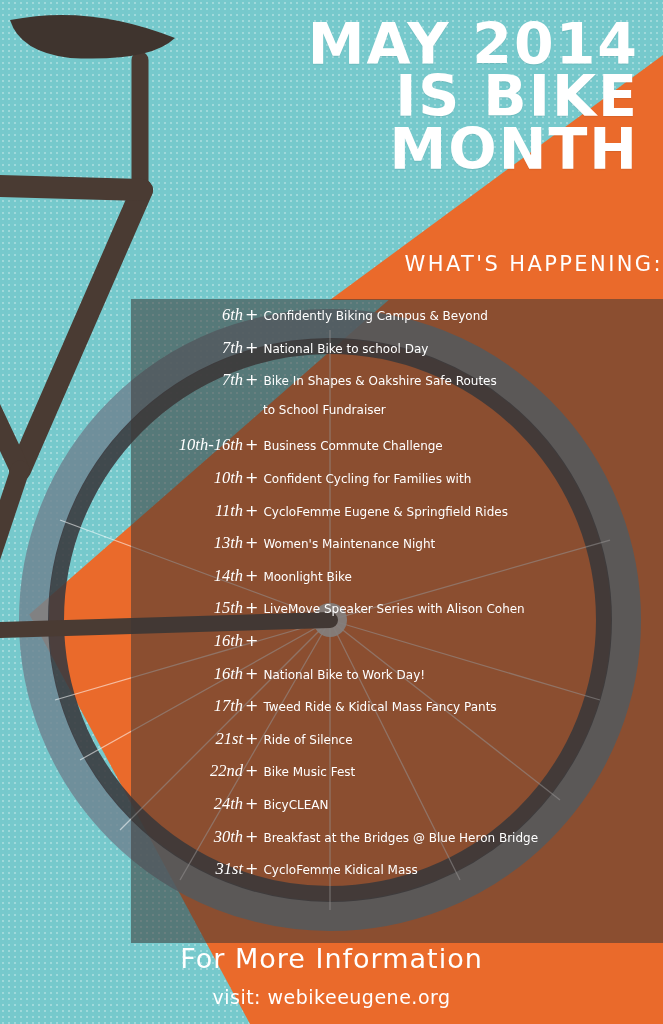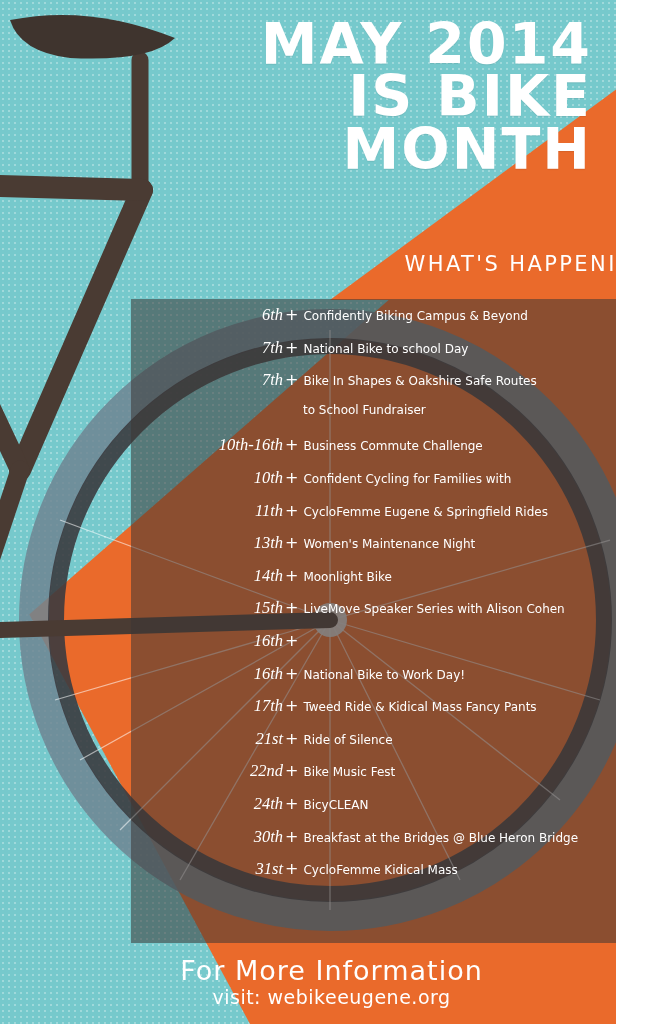--- a/index.html
+++ b/index.html
@@ -5,21 +5,21 @@
   html, body {
     margin: 0;
     padding: 0;
     background: #ffffff;
   }
   body {
     font-family: "Liberation Sans", sans-serif;
   }
   .poster {
     position: relative;
-    width: 616px;
+    width: 663px;
     height: 1024px;
     overflow: hidden;
     background: #3b82f6;
   }
 
   
   .bg-teal {
     position: absolute;
     inset: 0;
     background-color: #76c9cc;
@@ -105,21 +105,20 @@
     left: 131px;
     top: 305px;
     width: 532px;
     color: #ffffff;
   }
   .event {
     display: flex;
     align-items: baseline;
     padding: 0 0 0 0;
     height: 32.6px;
-    margin-left: 40px;
   }
   .event .date {
     width: 112px;
     flex: 0 0 112px;
     text-align: right;
     font-family: "Liberation Serif", serif;
     font-style: italic;
     font-size: 16.5px;
     padding-right: 2px;
     white-space: nowrap;
@@ -152,21 +151,21 @@
     font-family: "DejaVu Sans", sans-serif;
   }
   .footer .more {
     font-size: 27px;
     letter-spacing: 1px;
     line-height: 1.15;
   }
   .footer .visit {
     font-size: 19px;
     letter-spacing: 0.5px;
-    margin-top: 0;
+    margin-top: 12px;
   }
 </style>
 </head>
 <body>
 
 <div class="poster">
 
   <div class="bg-teal"></div>
   <div class="bg-orange-diag"></div>
   <div class="bg-orange-top"></div>

